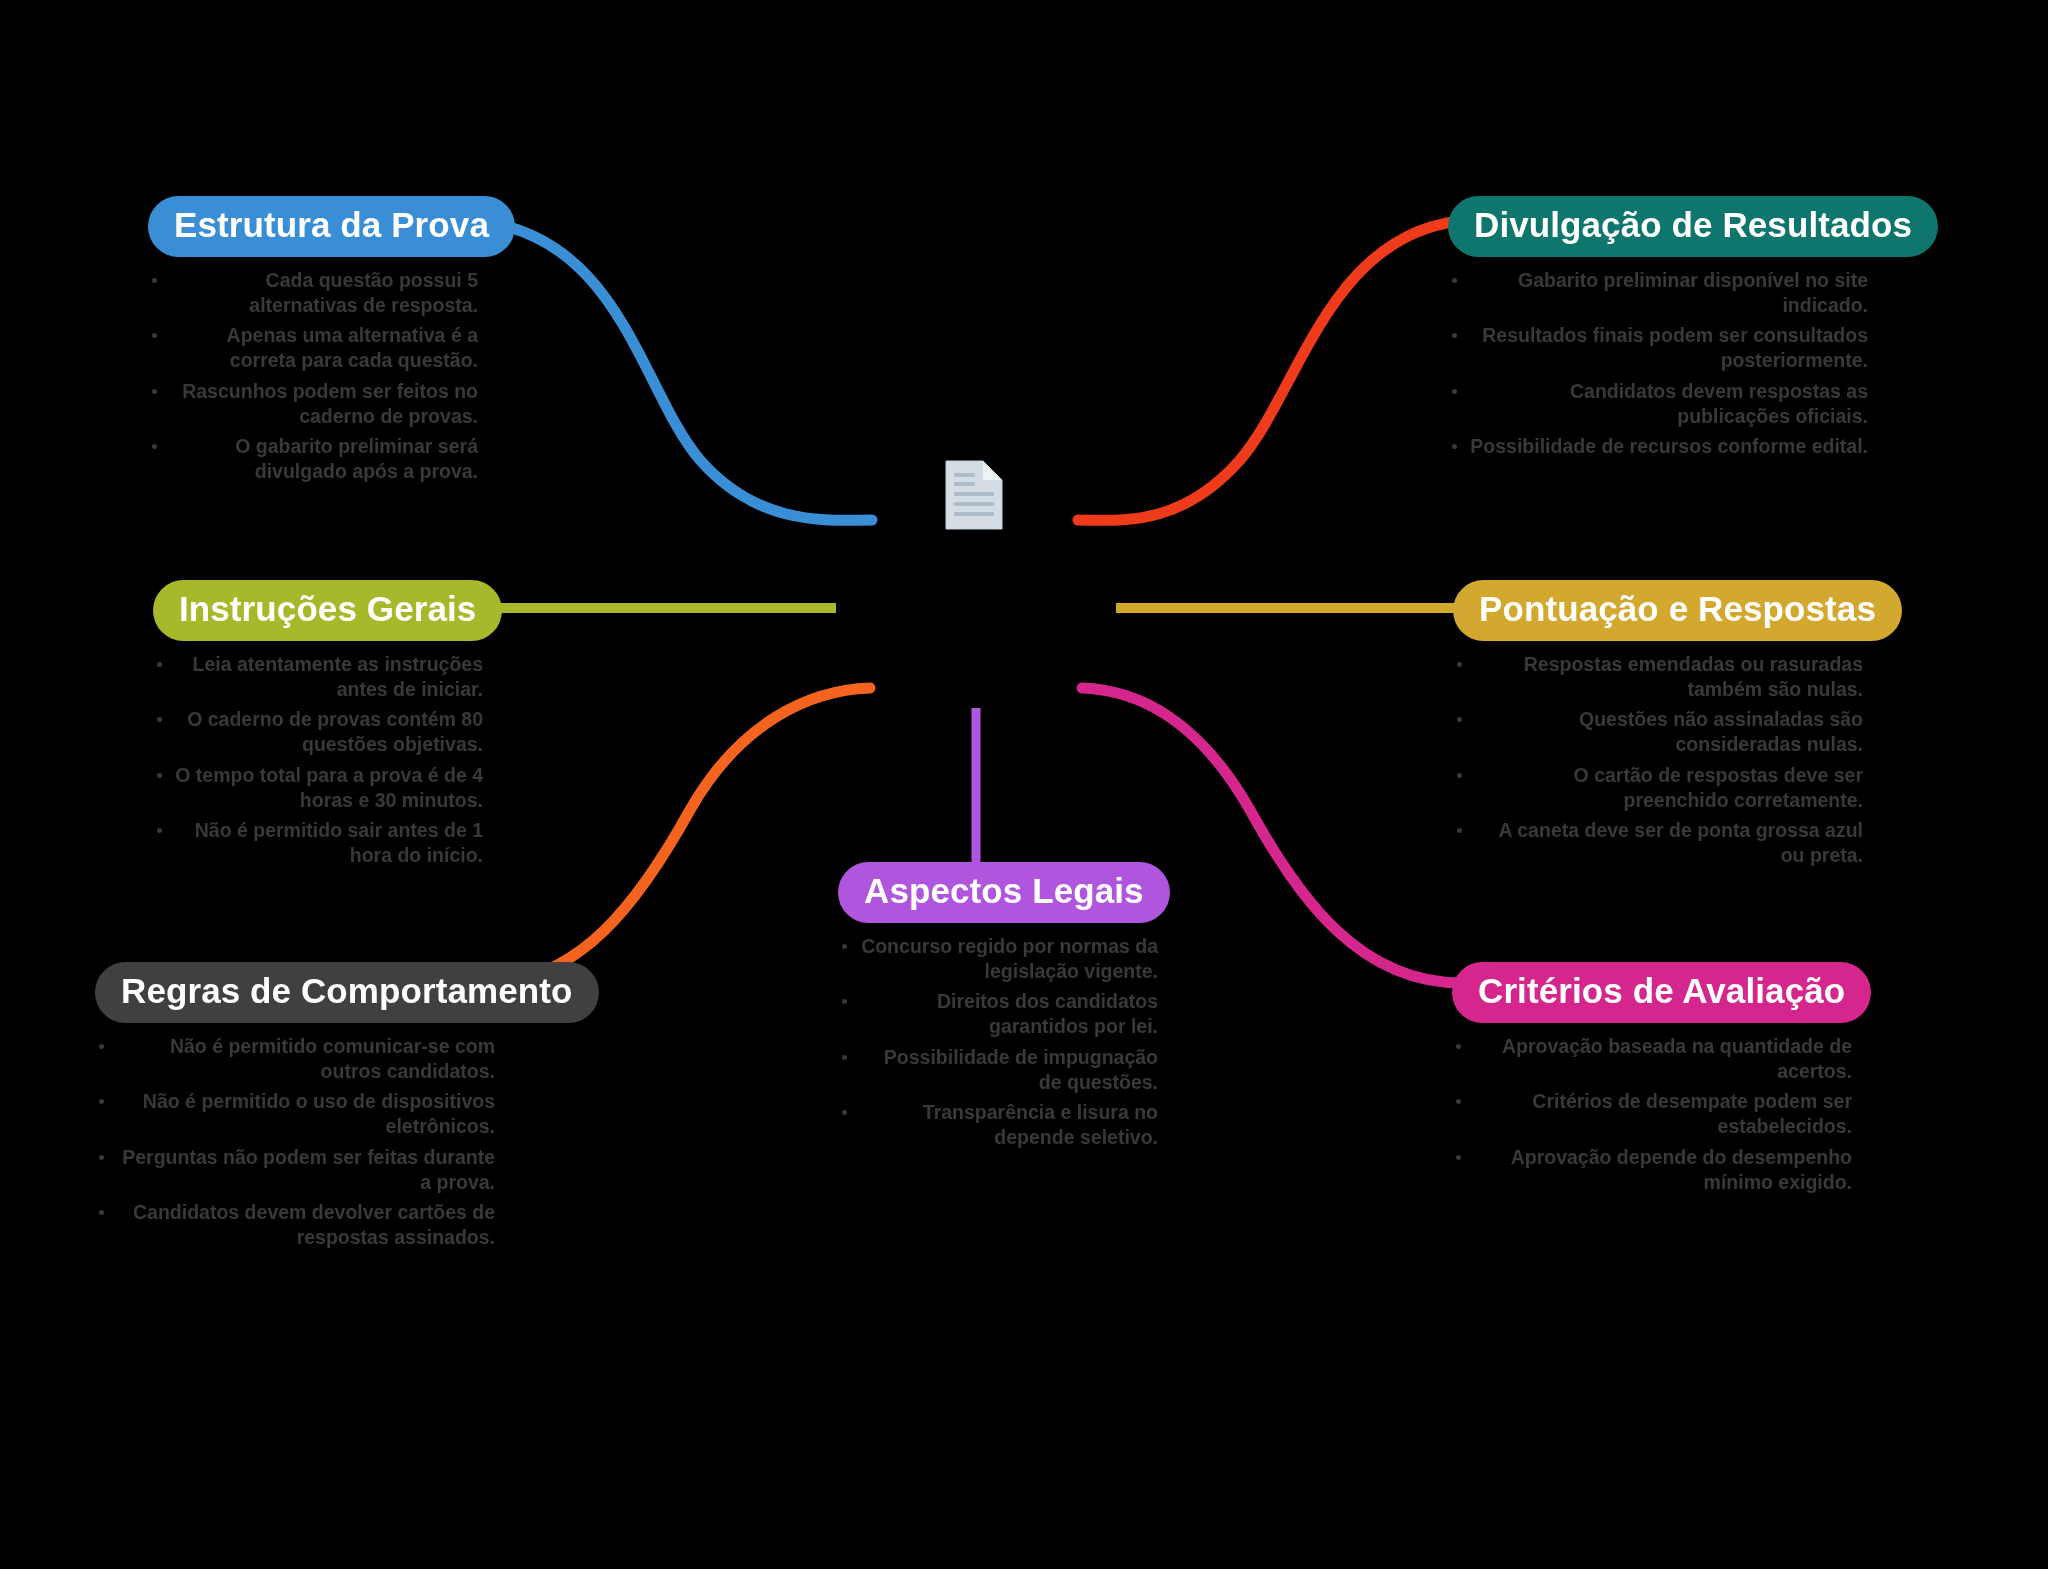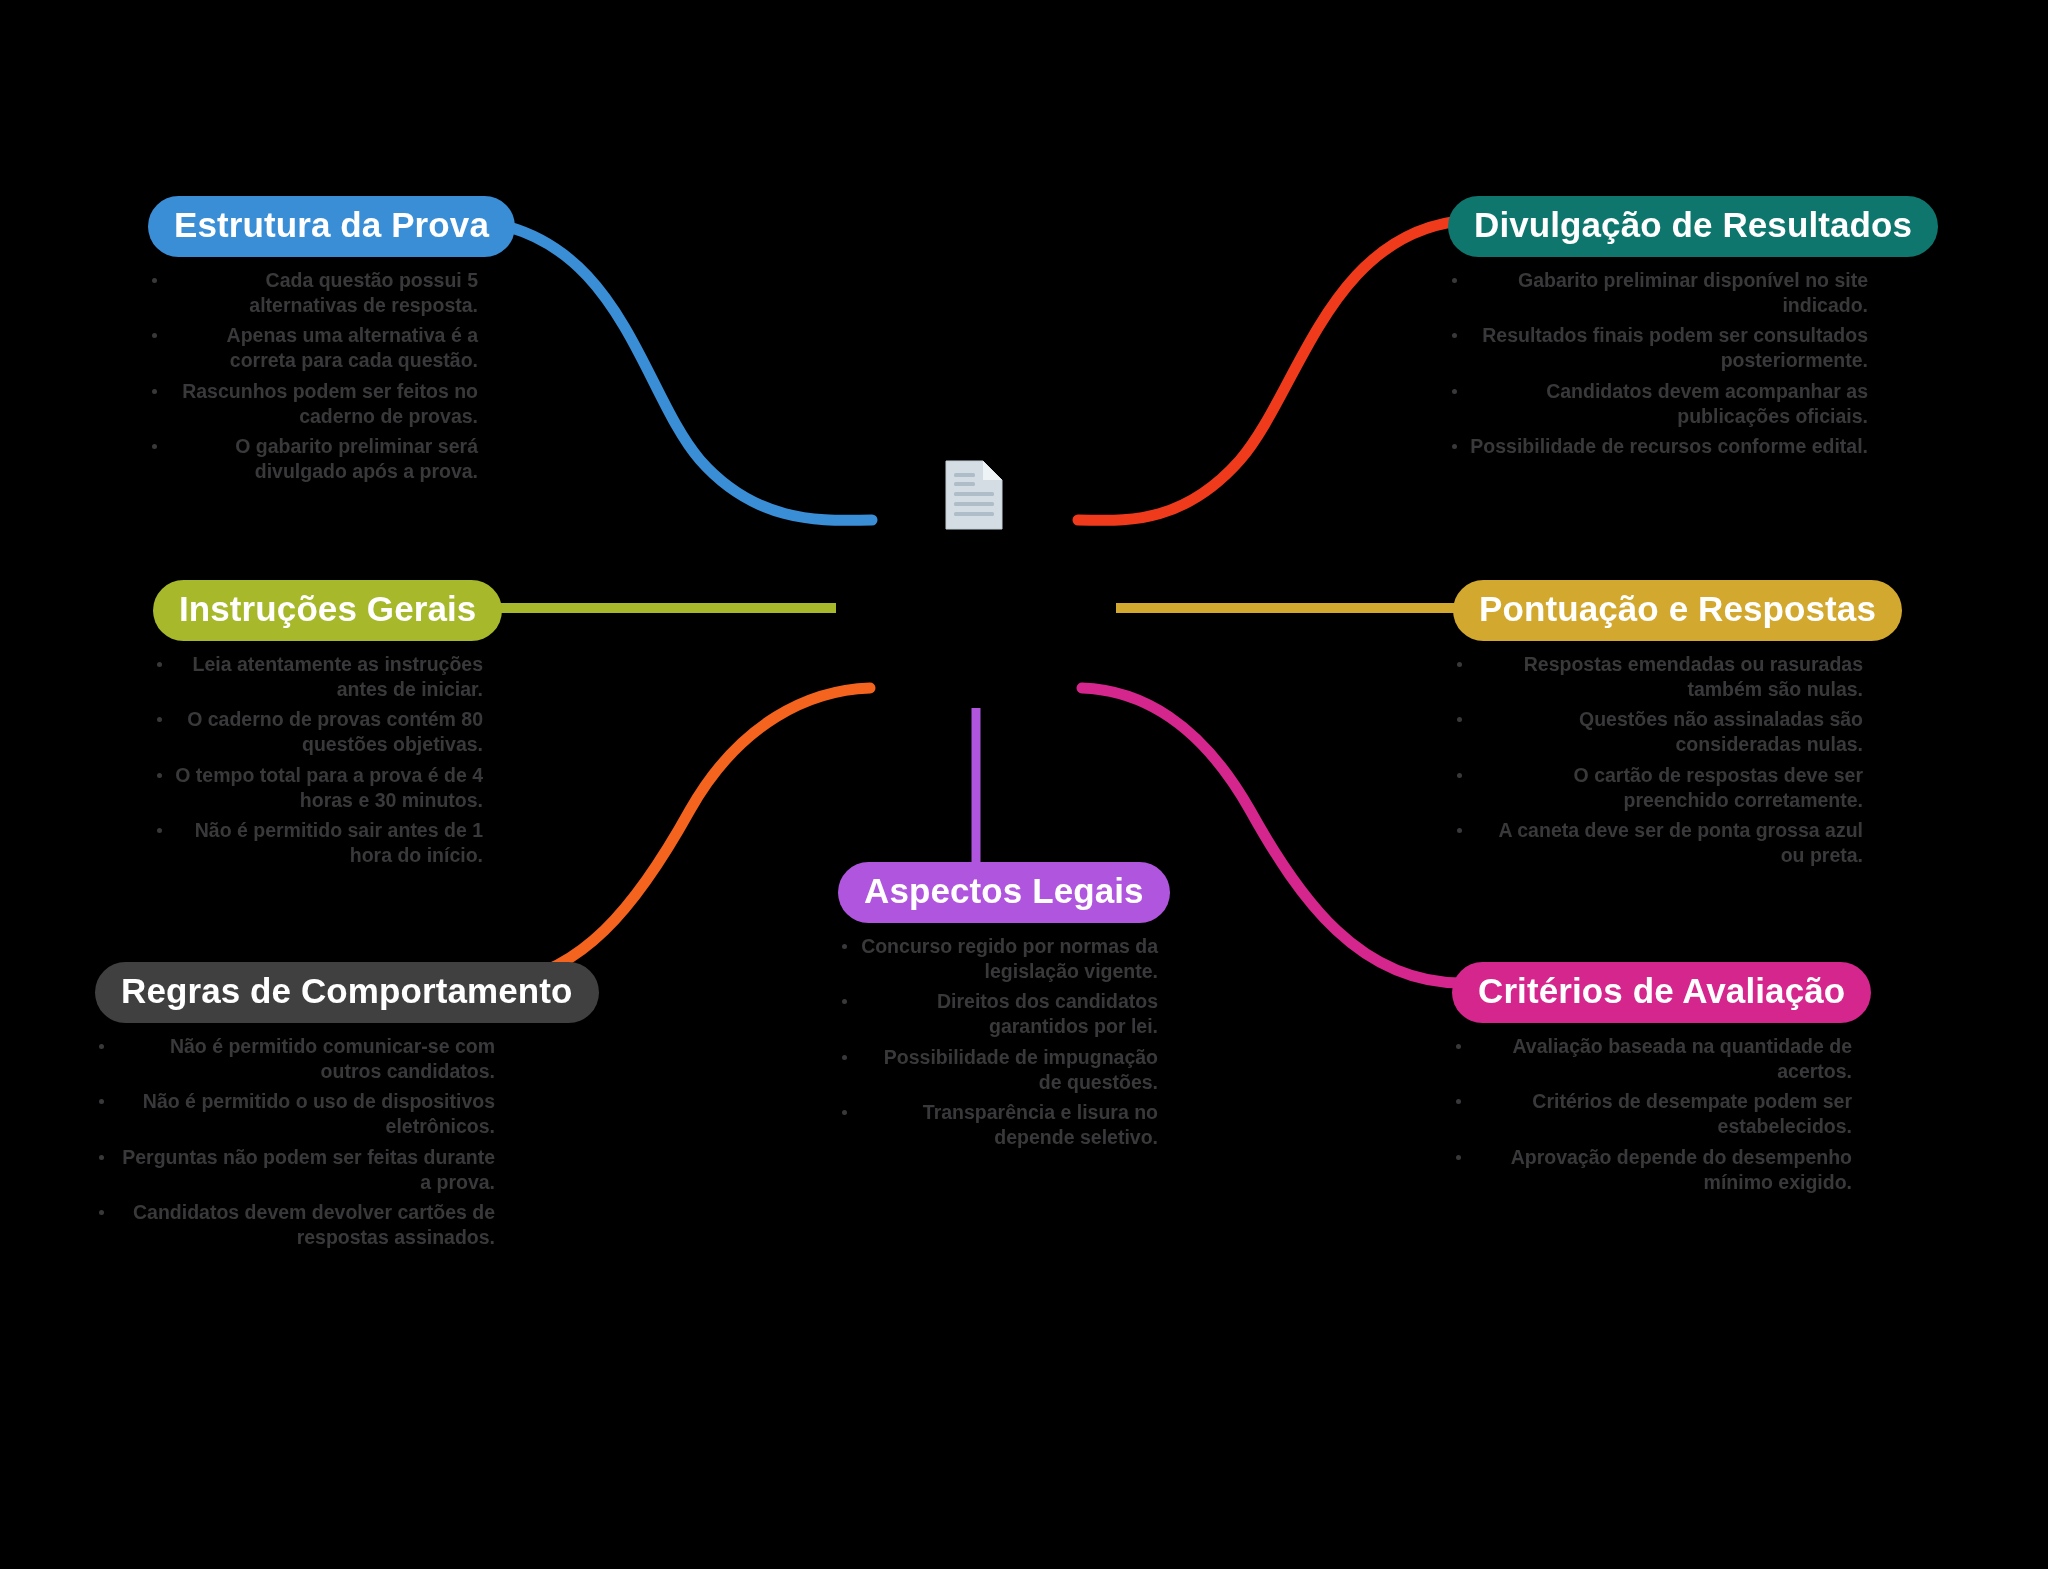--- a/index.html
+++ b/index.html
@@ -139,21 +139,21 @@
       <li>Rascunhos podem ser feitos no caderno de provas.</li>
       <li>O gabarito preliminar será divulgado após a prova.</li>
     </ul>
   </div>
 
   <div class="branch" id="b-divulgacao">
     <div class="pill" style="background:#0f766e;">Divulgação de Resultados</div>
     <ul class="bullets">
       <li>Gabarito preliminar disponível no site indicado.</li>
       <li>Resultados finais podem ser consultados posteriormente.</li>
-      <li>Candidatos devem acompanhar as publicações oficiais.</li>
+      <li>Candidatos devem respostas as publicações oficiais.</li>
       <li>Possibilidade de recursos conforme edital.</li>
     </ul>
   </div>
 
   <div class="branch" id="b-instrucoes">
     <div class="pill" style="background:#a7b82a;">Instruções Gerais</div>
     <ul class="bullets">
       <li>Leia atentamente as instruções antes de iniciar.</li>
       <li>O caderno de provas contém 80 questões objetivas.</li>
       <li>O tempo total para a prova é de 4 horas e 30 minutos.</li>
@@ -187,19 +187,19 @@
       <li>Concurso regido por normas da legislação vigente.</li>
       <li>Direitos dos candidatos garantidos por lei.</li>
       <li>Possibilidade de impugnação de questões.</li>
       <li>Transparência e lisura no depende seletivo.</li>
     </ul>
   </div>
 
   <div class="branch" id="b-criterios">
     <div class="pill" style="background:#d4268c;">Critérios de Avaliação</div>
     <ul class="bullets">
-      <li>Avaliação baseada na quantidade de acertos.</li>
+      <li>Aprovação baseada na quantidade de acertos.</li>
       <li>Critérios de desempate podem ser estabelecidos.</li>
       <li>Aprovação depende do desempenho mínimo exigido.</li>
     </ul>
   </div>
 
 </div>
 
 </body></html>

